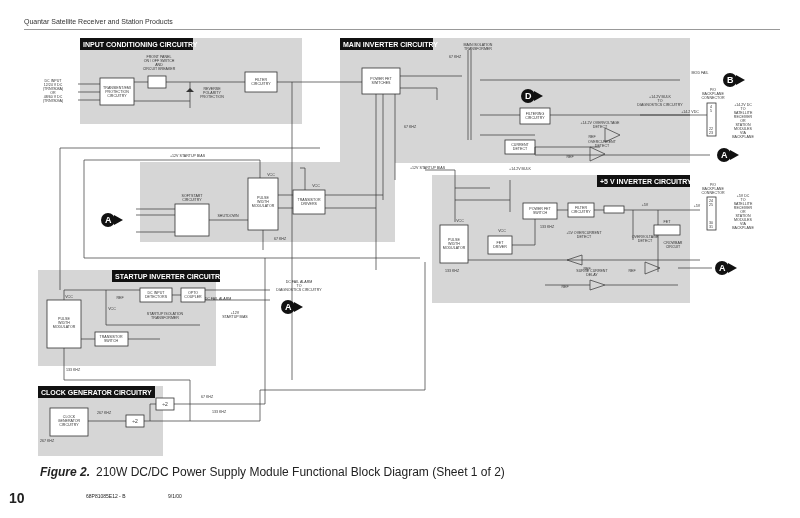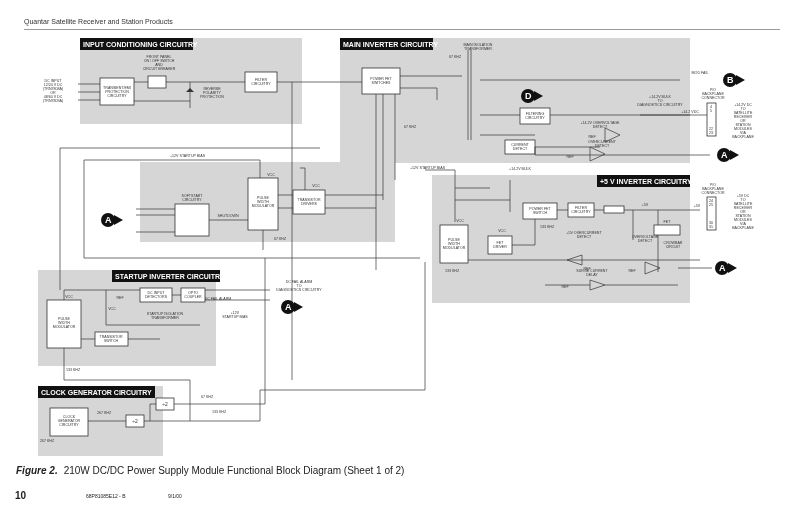--- a/index.html
+++ b/index.html
@@ -1,22 +1,22 @@
 <!DOCTYPE html>
 <html><head>
 <meta charset="utf-8">
 <style>
   html,body{margin:0;padding:0;background:#fff;}
   body{width:800px;height:518px;position:relative;overflow:hidden;font-family:"Liberation Sans",sans-serif;color:#222;}
   .hdr{position:absolute;left:24px;top:18px;font-size:7px;color:#333;}
   .hdr-rule{position:absolute;left:24px;top:29px;width:756px;height:1px;background:#999;}
   svg{position:absolute;left:0;top:0;}
-  .caption{position:absolute;left:16px;top:465px;font-size:10px;color:#222;}
+  .caption{position:absolute;left:40px;top:465px;font-size:12px;color:#222;}
   .caption b{font-style:italic;margin-right:6px;}
-  .pgnum{position:absolute;left:15px;top:490px;font-size:10px;font-weight:bold;}
+  .pgnum{position:absolute;left:9px;top:490px;font-size:14px;font-weight:bold;}
   .docid{position:absolute;left:86px;top:493px;font-size:5px;}
   .date{position:absolute;left:168px;top:493px;font-size:5px;}
   text{font-family:"Liberation Sans",sans-serif;}
   .t{font-size:3.6px;fill:#333;text-anchor:middle;}
   .tl{font-size:3.6px;fill:#333;}
   .ttl{font-size:7px;font-weight:bold;fill:#fff;}
   .box{fill:#fff;stroke:#333;stroke-width:0.8;}
   .panel{fill:#d6d6d6;}
   .w{stroke:#333;stroke-width:0.7;fill:none;}
 </style>

